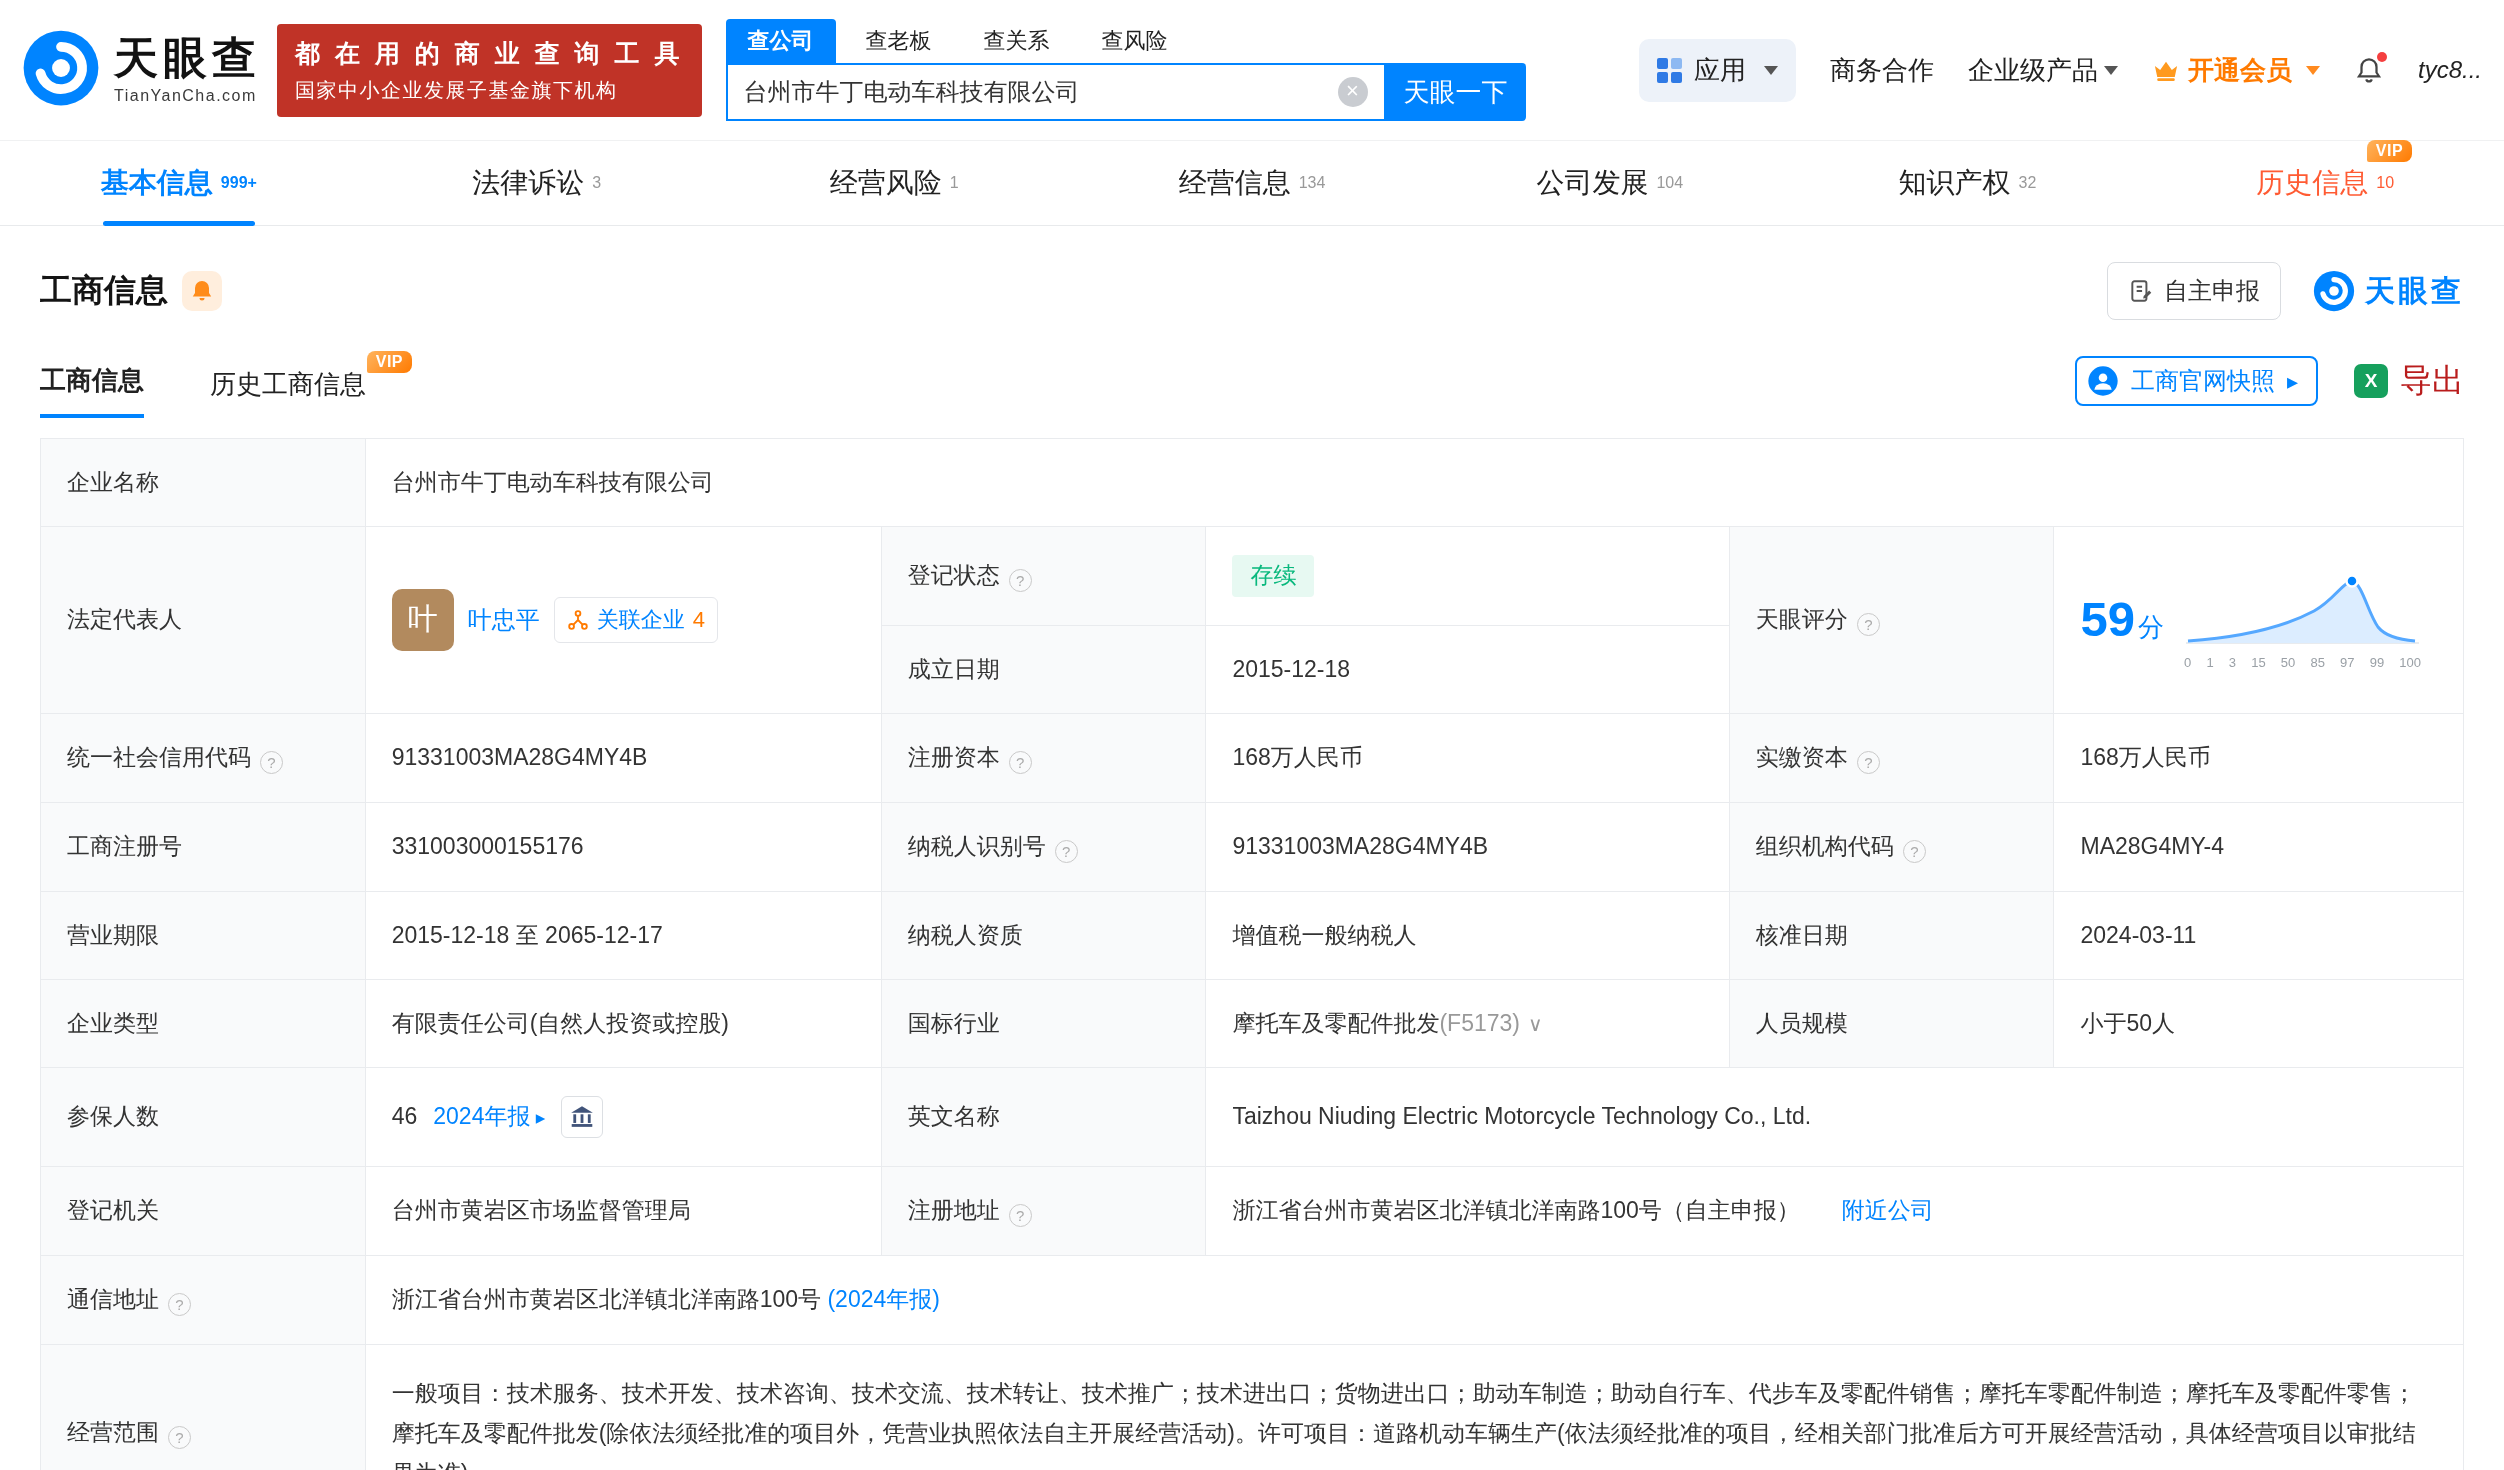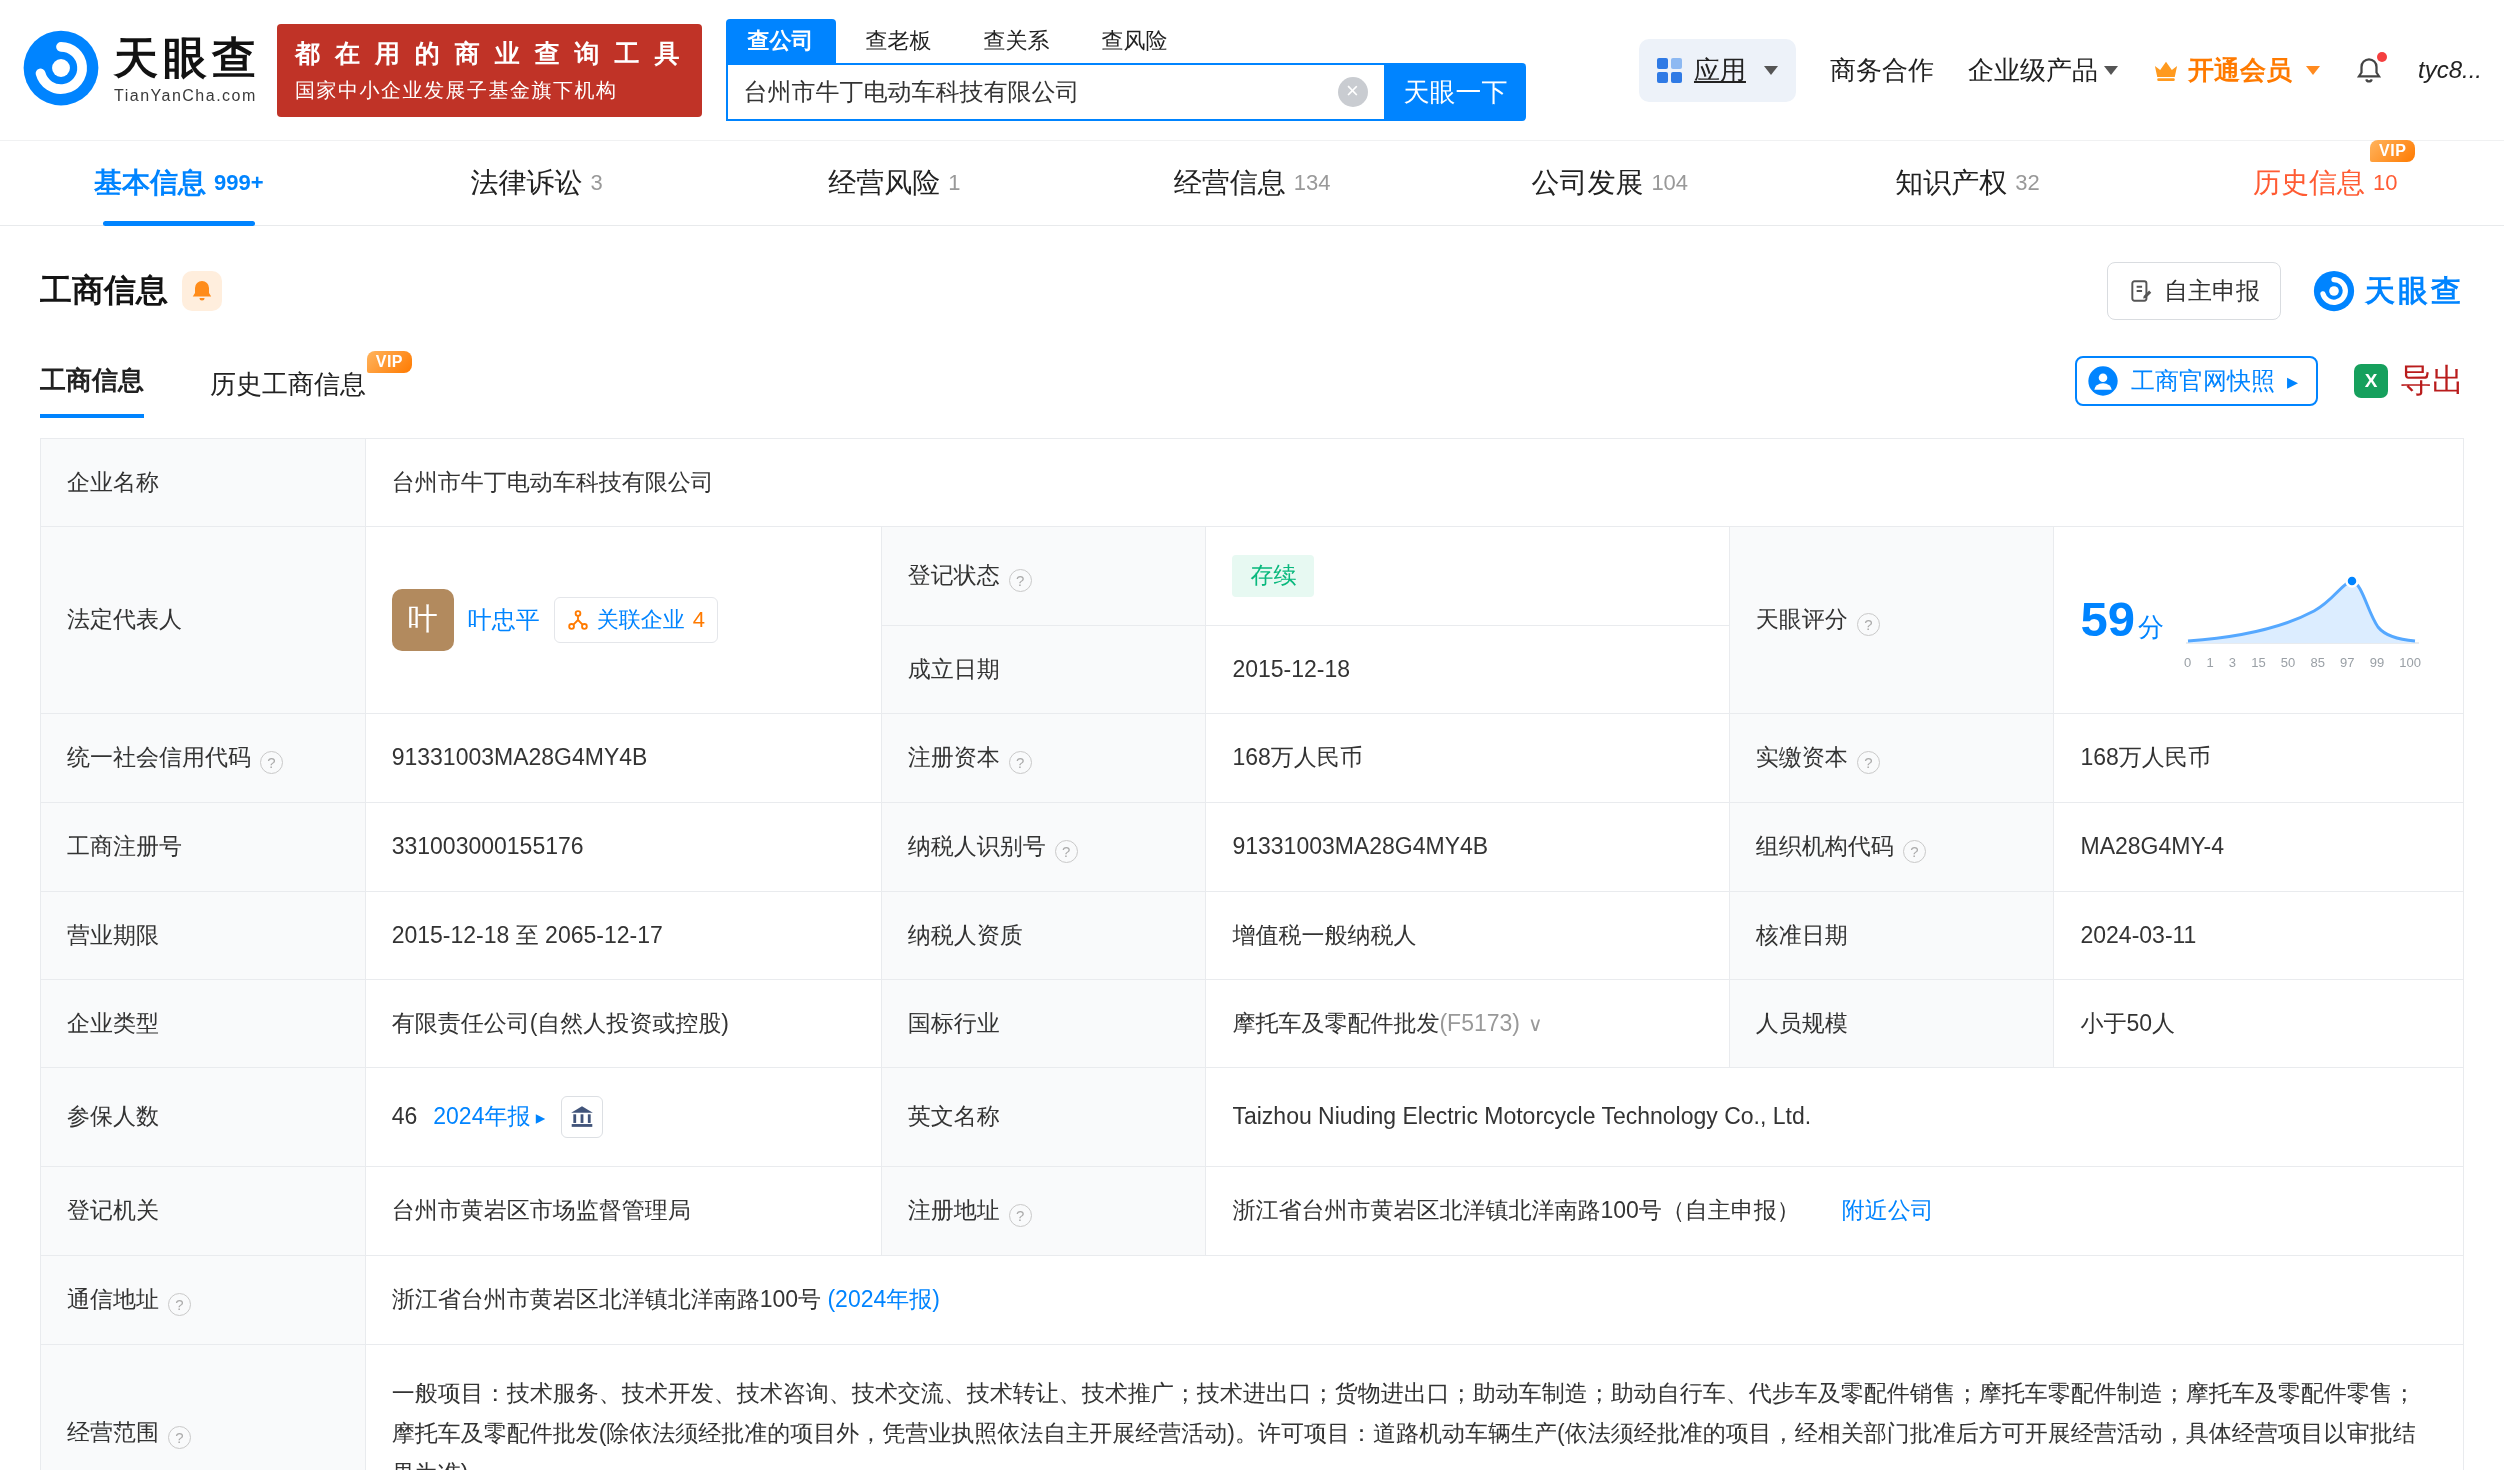--- a/index.html
+++ b/index.html
@@ -21,37 +21,37 @@
   .search-tabs{display:flex;gap:8px;align-items:flex-end;}
   .stab{font-size:22px;padding:7px 22px;cursor:pointer;color:#222;}
   .stab.active{background:#0084ff;color:#fff;border-radius:4px 4px 0 0;font-weight:bold;}
   .search-row{display:flex;}
   .search-box{width:660px;height:58px;border:2px solid #0084ff;background:#fff;display:flex;align-items:center;padding:0 16px;}
   .search-box input{flex:1;border:none;outline:none;font-size:24px;color:#333;font-family:inherit;background:transparent;}
   .clear-btn{width:30px;height:30px;border-radius:50%;background:#c9ccd1;color:#fff;font-size:22px;line-height:1;display:flex;align-items:center;justify-content:center;cursor:pointer;}
   .clear-btn::before{content:"×";margin-top:-2px;}
   .search-btn{width:140px;height:58px;background:#0084ff;border:none;color:#fff;font-size:26px;border-radius:0 4px 4px 0;cursor:pointer;font-family:inherit;}
   .top-right{margin-left:auto;display:flex;align-items:center;gap:34px;font-size:26px;color:#222;flex:0 0 auto;}
-  .apps-btn{display:flex;align-items:center;gap:12px;background:#edf2f9;border-radius:10px;padding:14px 18px;cursor:pointer;text-decoration:underline;}
+  .apps-btn{display:flex;align-items:center;gap:12px;background:#edf2f9;border-radius:10px;padding:14px 18px;cursor:pointer;}
   .grid-icon{display:inline-grid;grid-template-columns:11px 11px;gap:3px;}
   .grid-icon i{width:11px;height:11px;background:#2f7ae5;border-radius:2px;}
   .grid-icon i:nth-child(2){background:#8db9f2;}
   .caret{display:inline-block;width:0;height:0;border-left:7px solid transparent;border-right:7px solid transparent;border-top:9px solid #555;margin-left:6px;}
   .caret.orange-c{border-top-color:#ff8a1f;}
   .nav-link{cursor:pointer;display:flex;align-items:center;}
   .nav-vip{color:#ff7a00;display:flex;align-items:center;gap:8px;cursor:pointer;font-weight:bold;}
   .bell-wrap{position:relative;cursor:pointer;display:flex;}
   .bell-dot{position:absolute;top:-3px;right:-3px;width:10px;height:10px;border-radius:50%;background:#f53f3f;}
   .user-name{font-size:24px;cursor:pointer;font-style:italic;}
 
   
   .tab-bar{display:flex;height:86px;border-top:1px solid #f0f1f2;border-bottom:1px solid #e8eaec;background:#fff;}
   .tab{flex:1;display:flex;align-items:center;justify-content:center;font-size:28px;color:#222;position:relative;cursor:pointer;}
   .tab-inner{position:relative;display:flex;align-items:center;gap:8px;}
-  .tab .cnt{font-size:22px;color:#999;}
+  .tab .cnt{font-size:16px;color:#999;}
   .tab.active{color:#0084ff;font-weight:bold;}
   .tab.active .cnt{color:#0084ff;}
   .tab.active::after{content:"";position:absolute;bottom:-1px;left:50%;transform:translateX(-50%);width:152px;height:5px;background:#0084ff;border-radius:3px;}
   .tab.history{color:#ff5b33;}
   .tab.history .cnt{color:#ff5b33;}
   .vip-tag{background:linear-gradient(135deg,#ffb45e,#ff7a00);color:#fff;font-size:16px;font-weight:bold;padding:3px 9px;border-radius:8px 8px 8px 2px;line-height:1;letter-spacing:0.5px;}
   .tab-inner .vip-tag{position:absolute;top:-24px;right:-18px;}
 
   
   .content{padding:36px 40px 0 40px;background:#fff;}

